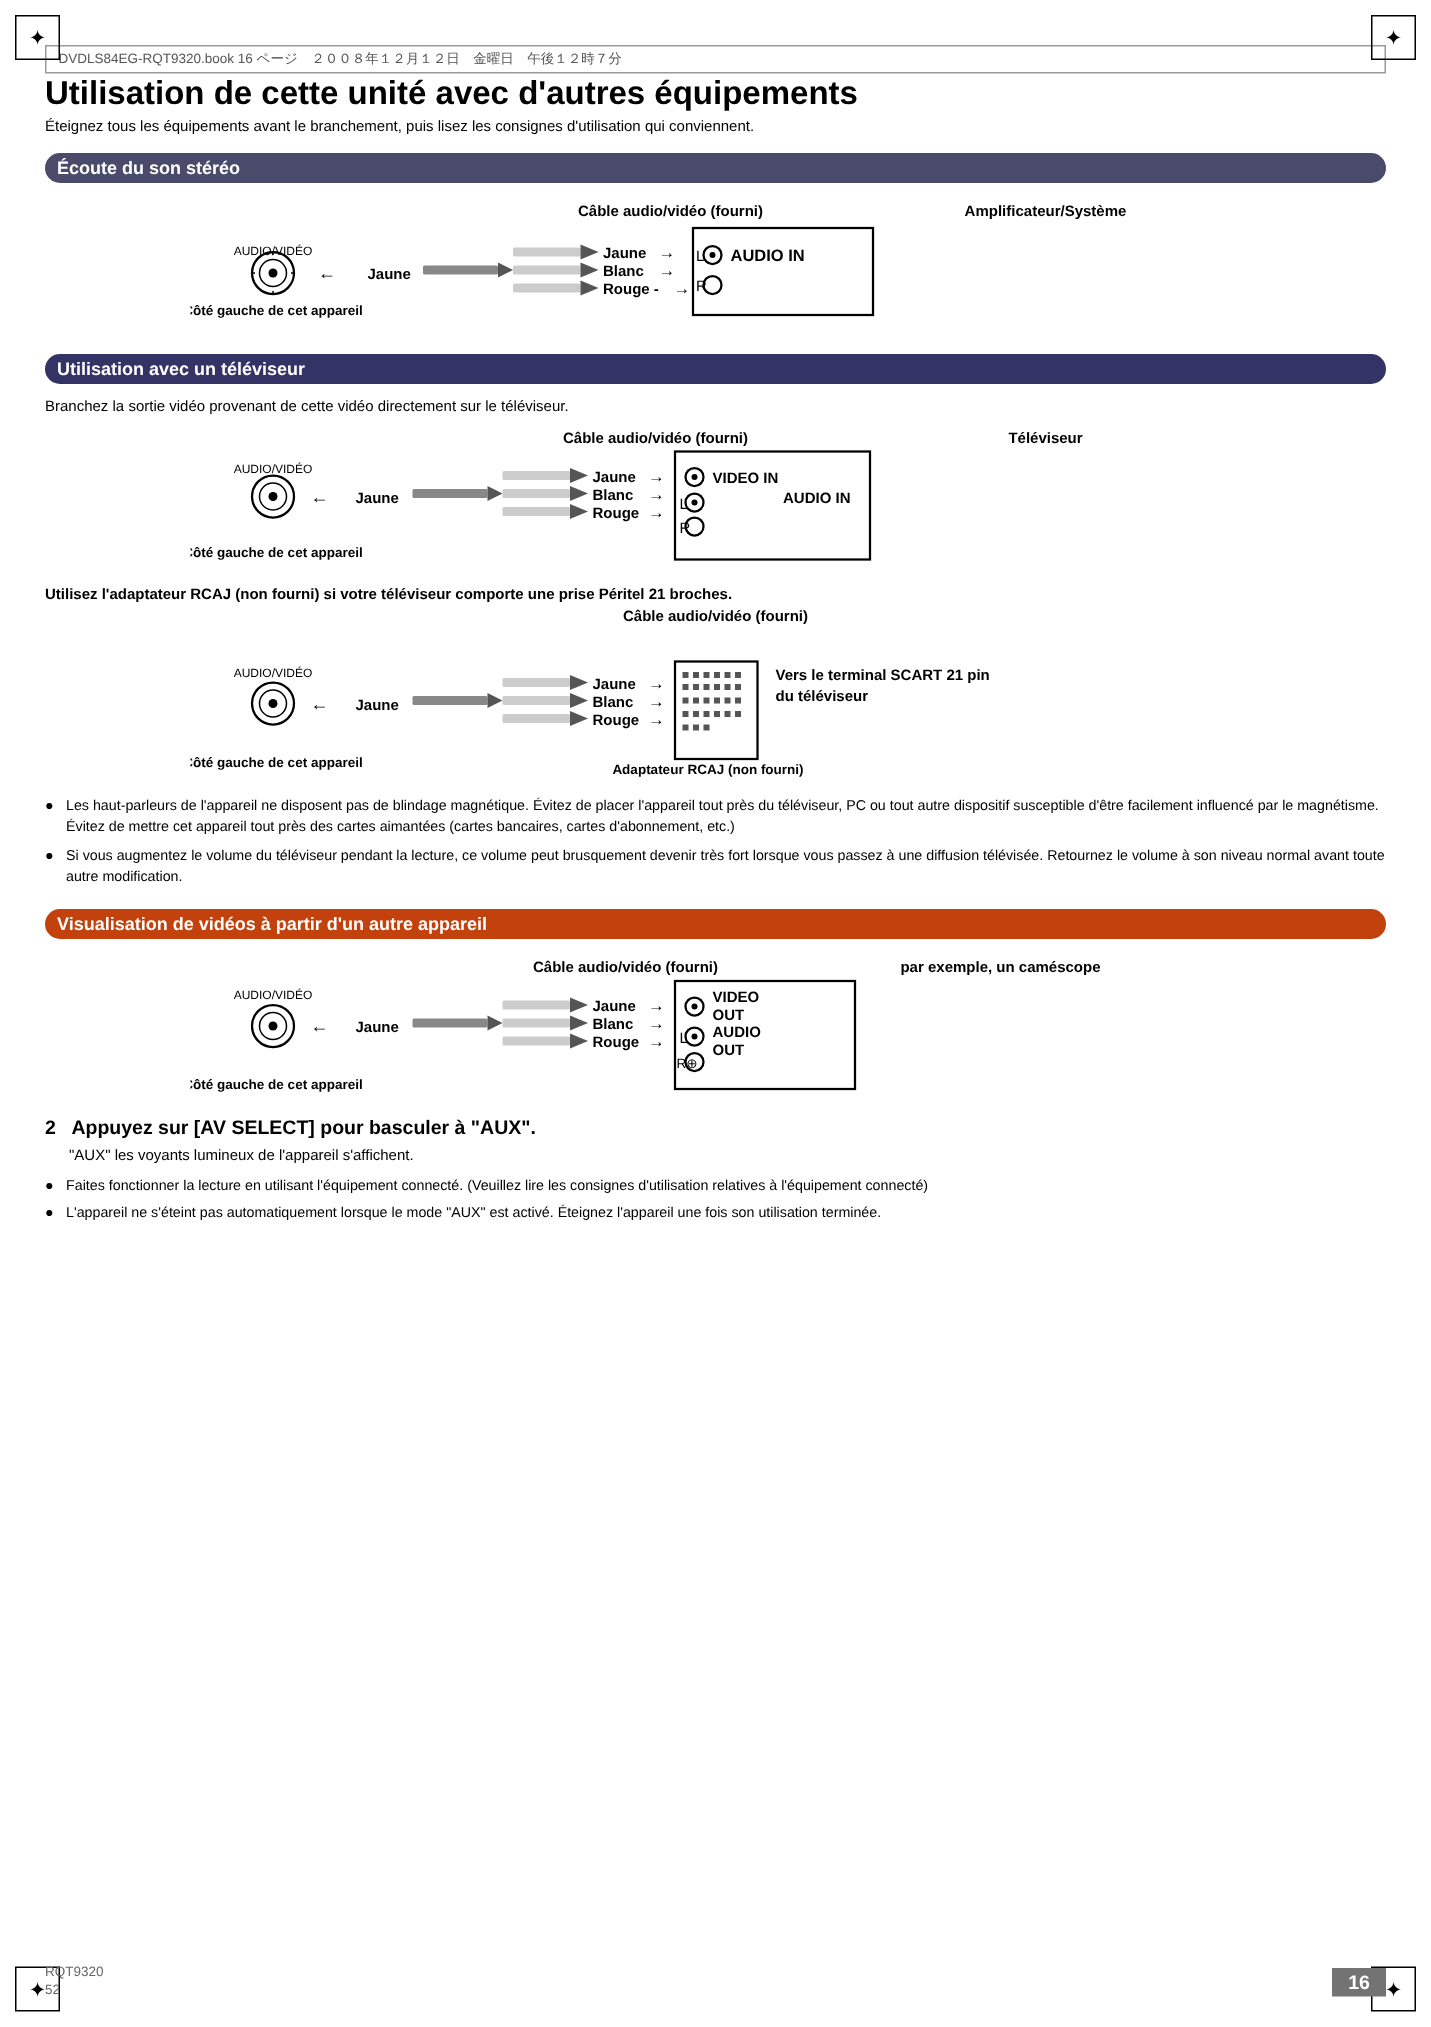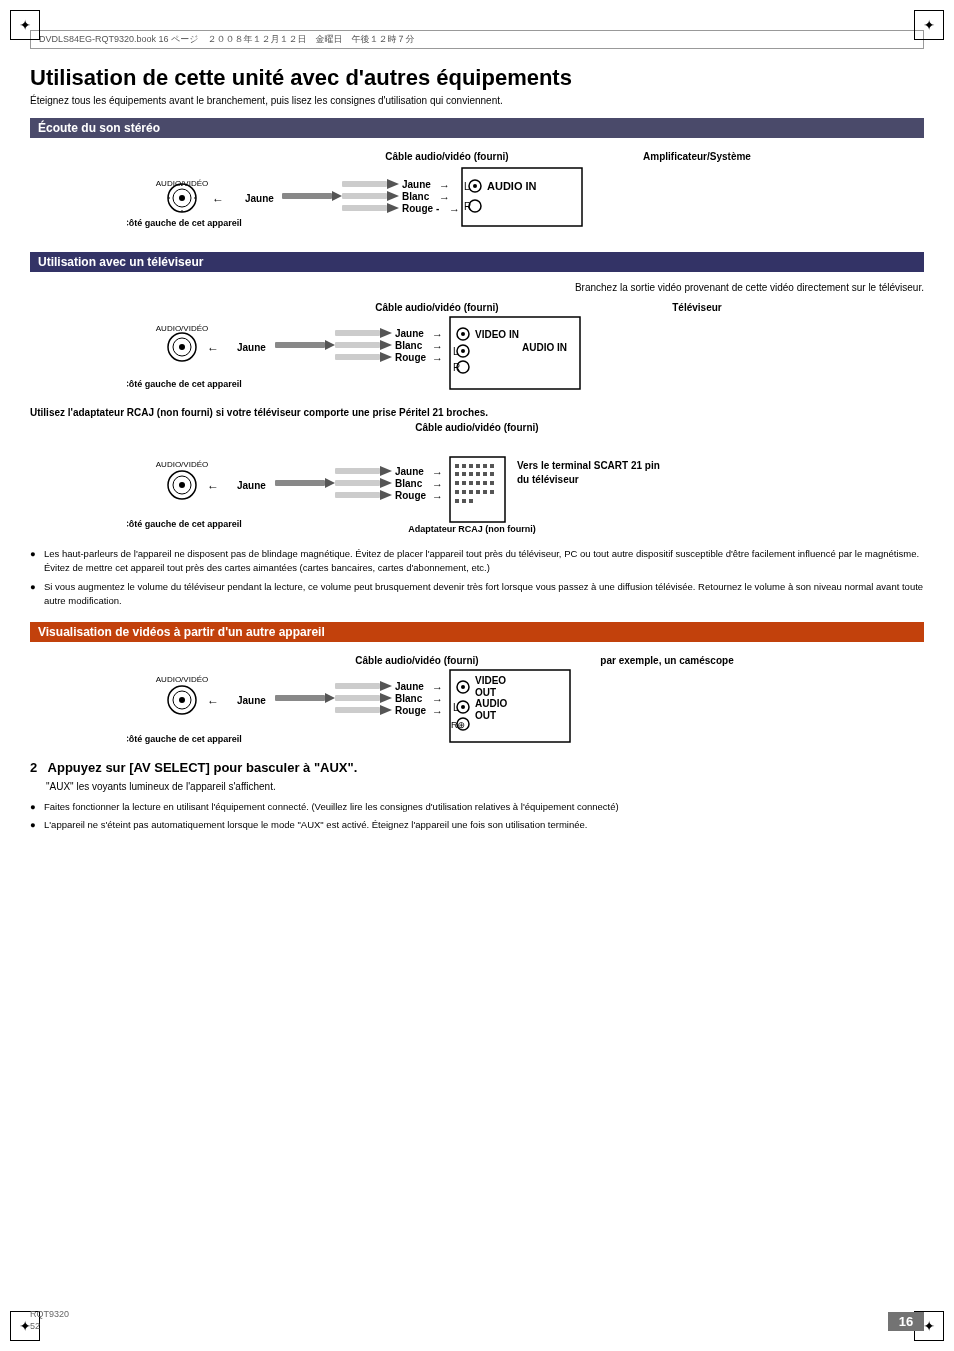--- a/index.html
+++ b/index.html
@@ -35,21 +35,21 @@
     .corner-tr { top: 10px; right: 10px; }
     .corner-bl { bottom: 10px; left: 10px; }
     .corner-br { bottom: 10px; right: 10px; }
 
     
     .header-bar {
       border: 1px solid #999;
       padding: 2px 8px;
       font-size: 9px;
       color: #555;
-      margin-bottom: 16px;
+      margin-bottom: 0;
       margin-top: 10px;
     }
 
     
     .main-title {
       font-size: 22px;
       font-weight: bold;
       margin-bottom: 4px;
       font-family: Arial, sans-serif;
     }
@@ -60,20 +60,21 @@
     }
 
     
     .section-header {
       background: #4a4a6a;
       color: #fff;
       font-weight: bold;
       font-size: 12px;
       padding: 3px 8px;
       margin-bottom: 10px;
+      border-radius: 10px;
     }
 
     
     .notes {
       font-size: 9.5px;
       margin: 8px 0;
       line-height: 1.5;
     }
 
     .note-item {
@@ -220,21 +221,21 @@
 
         <text x="55" y="78" text-anchor="middle" font-size="9" font-weight="bold">Côté gauche de cet appareil</text>
       </svg>
     </div>
   </div>
 
   <div class="section-block">
     <div class="section-header" style="background:#333366;">
       <span>Utilisation avec un téléviseur</span>
     </div>
-    <div class="sub-caption" style="text-align:right; font-size:10px; margin-bottom:6px;">Branchez la sortie vidéo provenant de cette vidéo directement sur le téléviseur.</div>
+    <div class="sub-caption" style="text-align:left; font-size:10px; margin-bottom:6px;">Branchez la sortie vidéo provenant de cette vidéo directement sur le téléviseur.</div>
 
     <div class="diagram-wrapper">
       <svg width="700" height="100">
 
         <text x="310" y="12" text-anchor="middle" font-size="10" font-weight="bold">Câble audio/vidéo (fourni)</text>
 
         <text x="570" y="12" text-anchor="middle" font-size="10" font-weight="bold">Téléviseur</text>
 
         <text x="55" y="32" text-anchor="middle" font-size="8">AUDIO/VIDÉO</text>
         <circle cx="55" cy="48" r="14" fill="none" stroke="#000" stroke-width="1.5"></circle>

